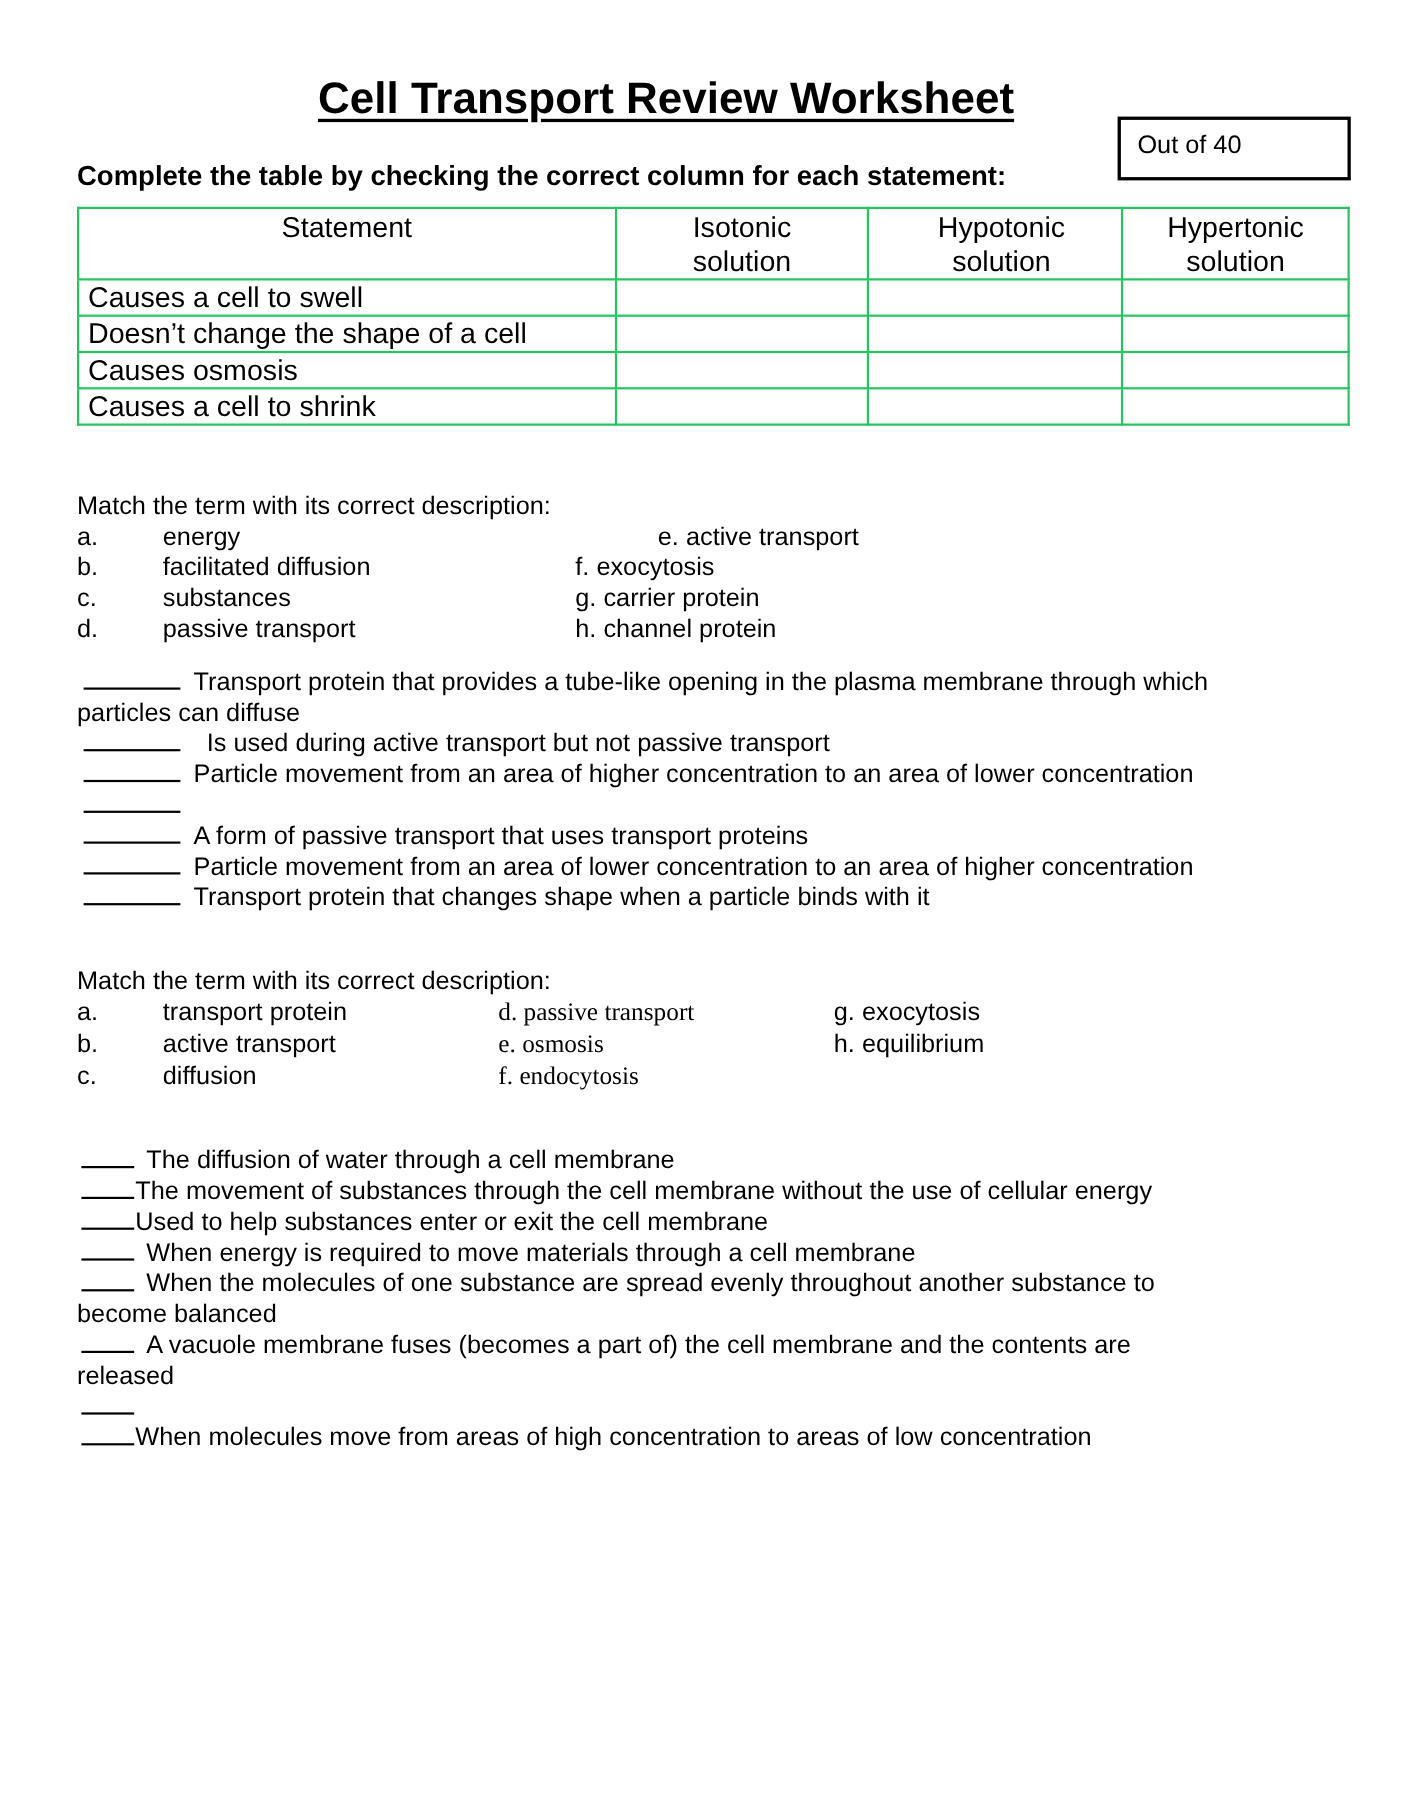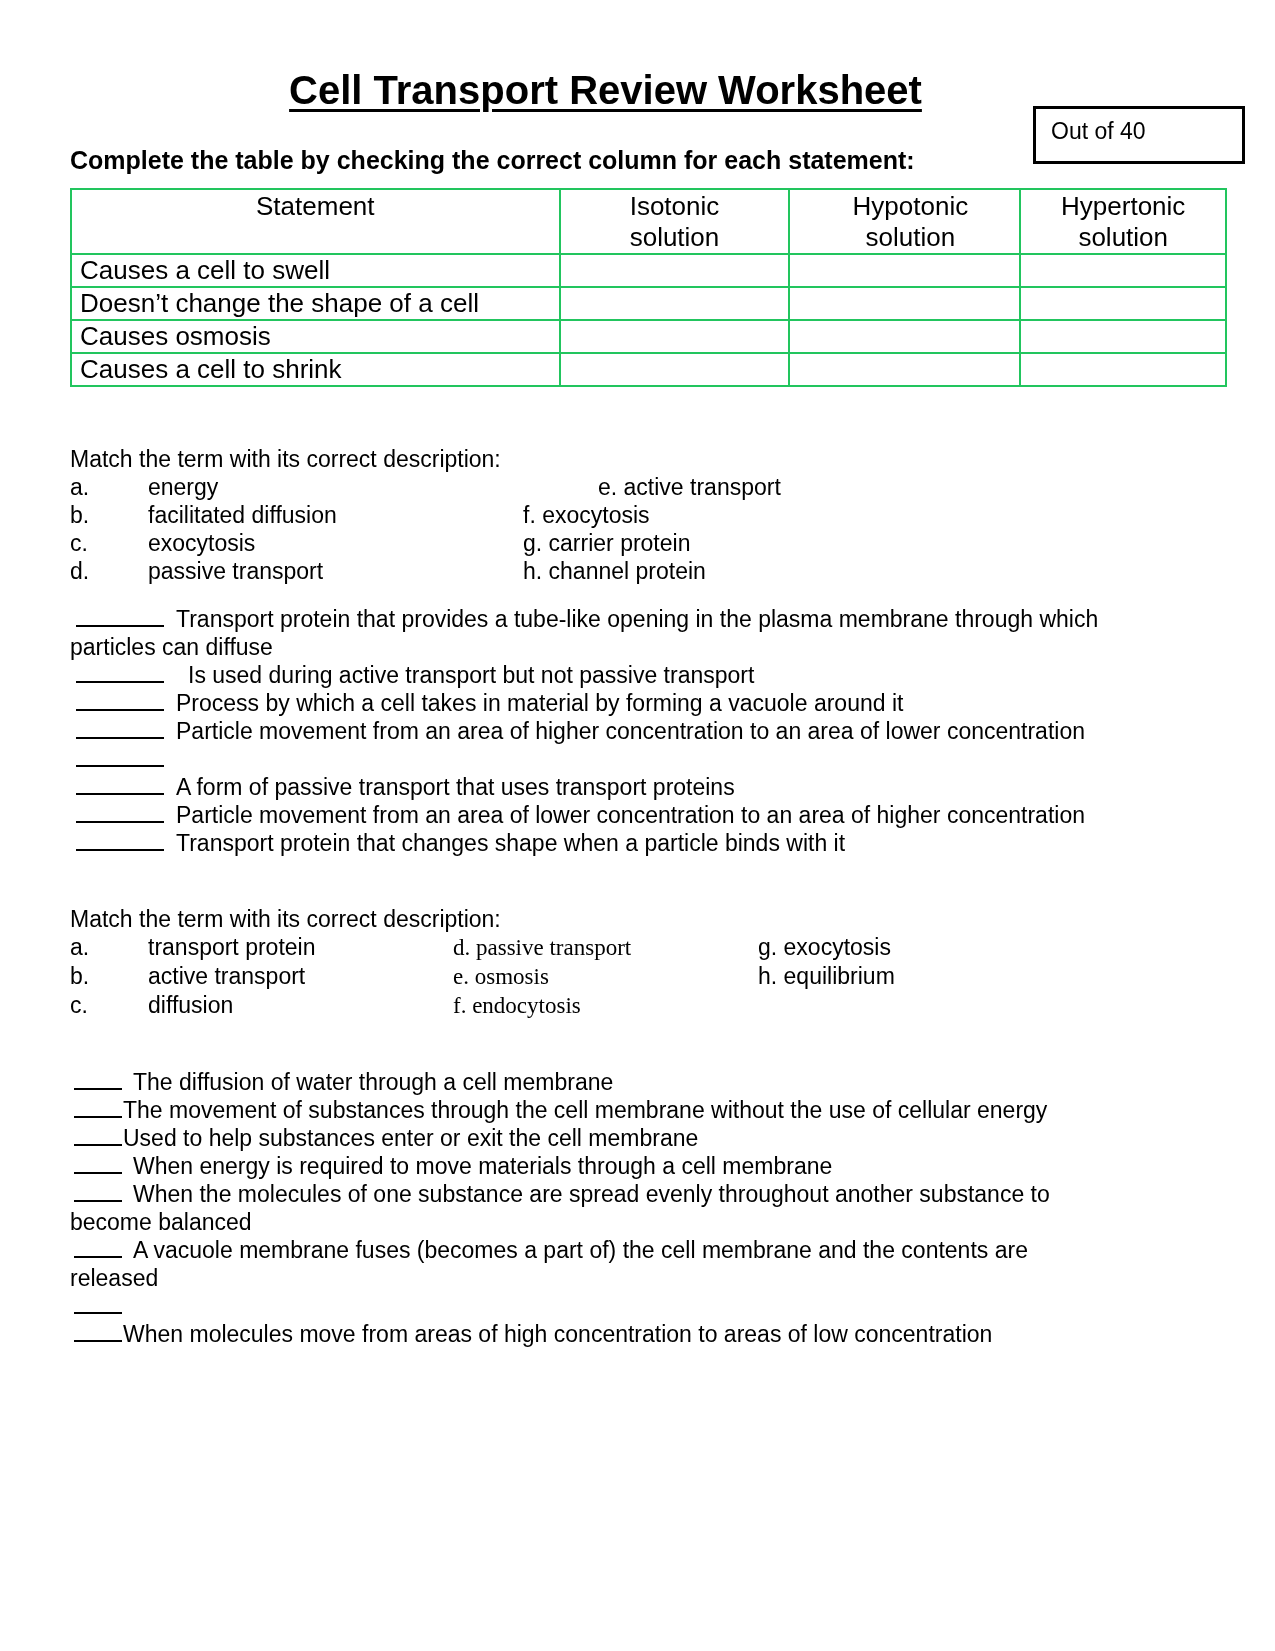--- a/index.html
+++ b/index.html
@@ -11,21 +11,21 @@
     position: relative;
   }
   .page {
     position: relative;
     width: 1275px; min-height: 1651px;
     padding: 0 48px 40px 70px;
   }
   
   .score-box {
     position: absolute;
-    top: 40px; right: 30px;
+    top: 40px; right: 47px;
     width: 212px; height: 58px;
     border: 3px solid #000;
     padding: 9px 0 0 15px;
     font-size: 23px;
   }
   
   .title {
     margin: 66px 86px 0 0;
     text-align: center;
     font-size: 40px;
@@ -153,39 +153,36 @@
   <div class="match-heading mh1">Match the term with its correct description:</div>
 
   <div class="match-grid m1">
     <div class="m-row">
       <span class="m-letter">a.</span><span class="m-term">energy</span><span class="m-right">e. active transport</span>
     </div>
     <div class="m-row">
       <span class="m-letter">b.</span><span class="m-term">facilitated diffusion</span><span class="m-right">f. exocytosis</span>
     </div>
     <div class="m-row">
-      <span class="m-letter">c.</span><span class="m-term">exocytosis</span><span class="m-right">g. carrier protein</span>
+      <span class="m-letter">c.</span><span class="m-term">substances</span><span class="m-right">g. carrier protein</span>
     </div>
     <div class="m-row">
       <span class="m-letter">d.</span><span class="m-term">passive transport</span><span class="m-right">h. channel protein</span>
     </div>
   </div>
 
   <div class="statements s1">
     <div class="stmt">
       <span class="blank"></span><span class="stmt-text">Transport protein that provides a tube-like opening in the plasma membrane through which
 particles can diffuse</span>
     </div>
     <div class="stmt">
       <span class="blank"></span><span class="stmt-text">Is used during active transport but not passive transport</span>
     </div>
     <div class="stmt">
-      <span class="blank"></span><span class="stmt-text">Process by which a cell takes in material by forming a vacuole around it</span>
-    </div>
-    <div class="stmt">
       <span class="blank"></span><span class="stmt-text">Particle movement from an area of higher concentration to an area of lower concentration</span>
     </div>
     <div class="stmt">
       <span class="blank"></span>
     </div>
     <div class="stmt">
       <span class="blank"></span><span class="stmt-text">A form of passive transport that uses transport proteins</span>
     </div>
     <div class="stmt">
       <span class="blank"></span><span class="stmt-text">Particle movement from an area of lower concentration to an area of higher concentration</span>

